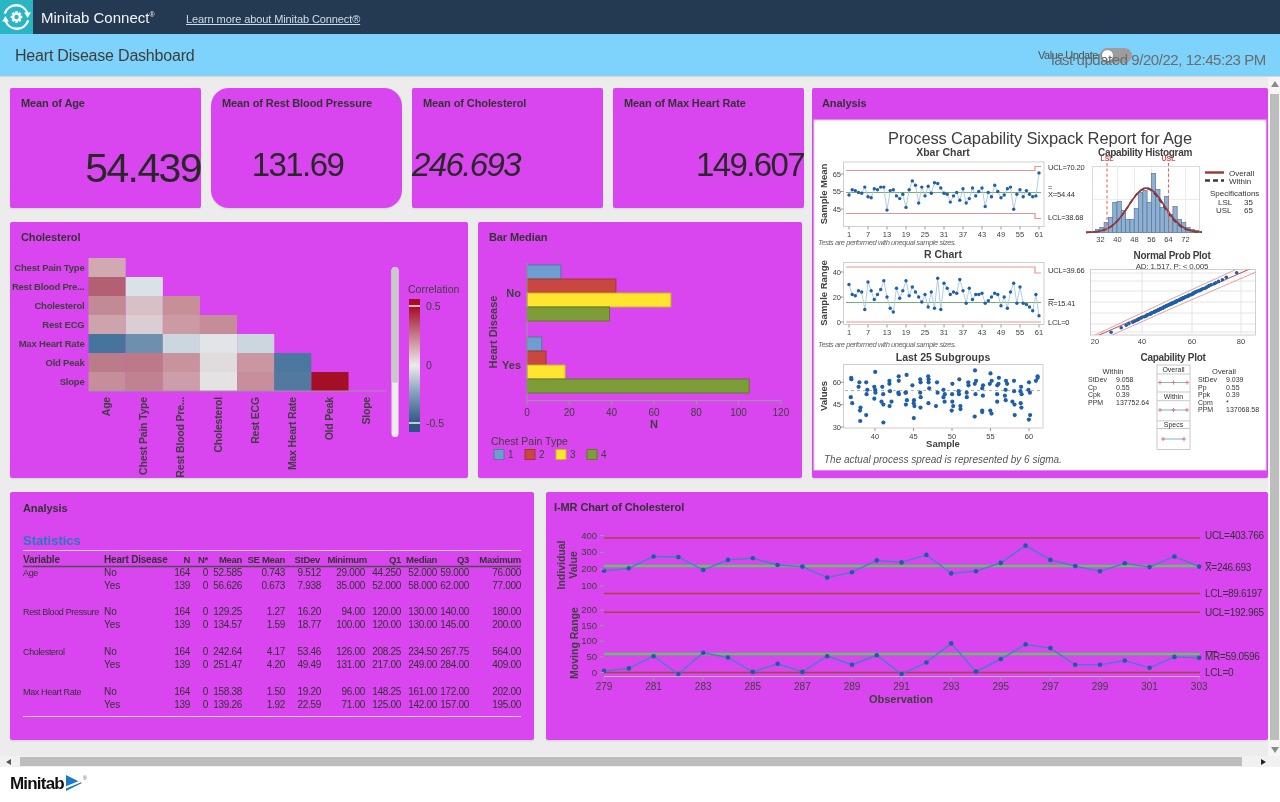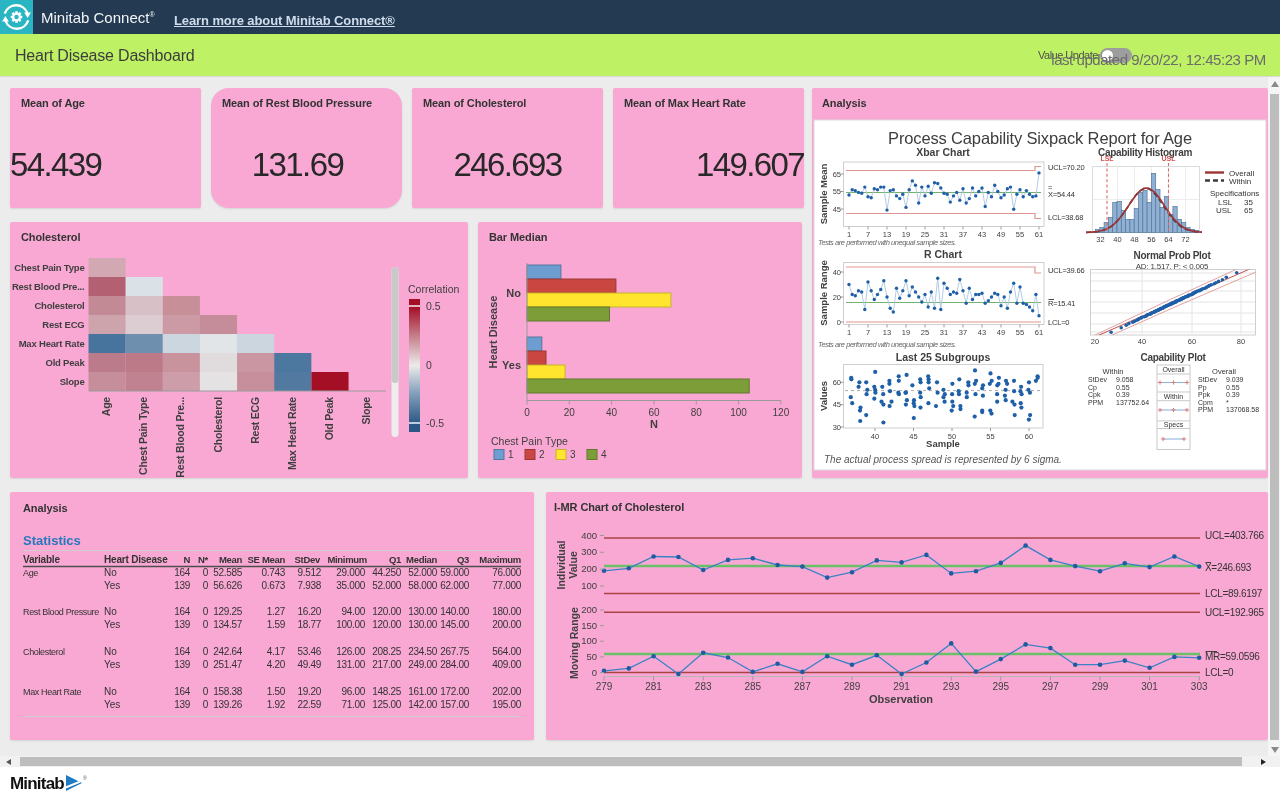--- a/index.html
+++ b/index.html
@@ -1,17 +1,17 @@
 <!DOCTYPE html>
 <html><head><meta charset="utf-8">
 <style>
 html,body{margin:0;padding:0;width:1280px;height:802px;overflow:hidden;background:#fff;
 font-family:"Liberation Sans",sans-serif;-webkit-font-smoothing:antialiased;}
 .abs{position:absolute;}
-.card{position:absolute;background:#f9a8d4;border-radius:2px;box-shadow:0 1px 2px rgba(0,0,0,0.10);}
+.card{position:absolute;background:#d946ef;border-radius:2px;box-shadow:0 1px 2px rgba(0,0,0,0.10);}
 .ctitle{position:absolute;font-size:11px;font-weight:bold;color:#333;letter-spacing:-0.1px;}
 svg text{font-family:"Liberation Sans",sans-serif;}
 </style></head>
 <body>
 <div class="abs" style="left:0;top:0;width:1280px;height:802px;background:#fff;">
 
 <div class="abs" style="left:0;top:0;width:1280px;height:34px;background:#243a52;">
  <div class="abs" style="left:0;top:0;width:33px;height:34px;background:#2ab5c3;">
   <svg width="33" height="34" viewBox="0 0 33 34">
    <g fill="none" stroke="#fff" stroke-width="2.3">
@@ -24,45 +24,45 @@
     <line x1="16.5" y1="11.2" x2="16.5" y2="22.8"></line>
     <line x1="10.7" y1="17" x2="22.3" y2="17"></line>
     <line x1="12.4" y1="12.9" x2="20.6" y2="21.1"></line>
     <line x1="20.6" y1="12.9" x2="12.4" y2="21.1"></line>
    </g>
    <circle cx="16.5" cy="17" r="4.4" fill="#fff"></circle>
    <circle cx="16.5" cy="17" r="2.2" fill="#2ab5c3"></circle>
   </svg>
  </div>
  <div class="abs" style="left:41px;top:9px;font-size:15px;color:#f2f5f8;font-weight:400;">Minitab Connect<span style="font-size:7px;vertical-align:6px;">®</span></div>
- <div class="abs" style="left:174px;top:13px;font-size:13px;font-weight:bold;color:#cfdcec;letter-spacing:-0.1px;text-decoration:underline;">Learn more about Minitab Connect®</div>
+ <div class="abs" style="left:186px;top:13px;font-size:11px;font-weight:normal;color:#cfdcec;letter-spacing:-0.1px;text-decoration:underline;">Learn more about Minitab Connect®</div>
 </div>
 
-<div class="abs" style="left:0;top:34px;width:1280px;height:42px;background:#bef264;border-bottom:1px solid #d8d8d8;">
+<div class="abs" style="left:0;top:34px;width:1280px;height:42px;background:#7dd3fc;border-bottom:1px solid #d8d8d8;">
  <div class="abs" style="left:15px;top:13px;font-size:16px;color:#3d3d3d;letter-spacing:-0.2px;">Heart Disease Dashboard</div>
  <div class="abs" style="left:1038px;top:15px;font-size:11px;color:#4f4f4f;letter-spacing:-0.5px;">Value Update</div>
  <div class="abs" style="left:1100px;top:14px;width:32px;height:15px;background:#9d9d9d;border-radius:8px;">
    <div class="abs" style="left:2px;top:2px;width:11px;height:11px;background:#fff;border-radius:50%;box-shadow:0 1px 2px rgba(0,0,0,0.3);"></div>
  </div>
  <div class="abs" style="left:1041px;top:17px;width:235px;font-size:15px;color:#6b6b6b;letter-spacing:-0.45px;text-align:center;white-space:nowrap;">last updated 9/20/22, 12:45:23 PM</div>
 </div>
 
 <div class="abs" style="left:0;top:77px;width:1280px;height:690px;background:#ececec;"></div>
 
 <div class="card" style="left:10px;top:88px;width:191px;height:120px;">
  <div class="ctitle" style="left:11px;top:9px;">Mean of Age</div>
- <div class="abs" style="left:0;top:60px;width:191px;text-align:left;font-size:33px;line-height:1;letter-spacing:-1.6px;color:#282828;">54.439</div>
+ <div class="abs" style="left:0;top:60px;width:191px;text-align:right;font-size:41px;line-height:1;letter-spacing:-1.6px;color:#282828;">54.439</div>
 </div>
 <div class="card" style="left:211px;top:88px;width:191px;height:120px;border-radius:18px;">
  <div class="ctitle" style="left:11px;top:9px;">Mean of Rest Blood Pressure</div>
  <div class="abs" style="left:0;top:60px;width:173px;text-align:center;font-size:33px;line-height:1;letter-spacing:-1.6px;color:#282828;">131.69</div>
 </div>
 <div class="card" style="left:412px;top:88px;width:191px;height:120px;">
  <div class="ctitle" style="left:11px;top:9px;">Mean of Cholesterol</div>
- <div class="abs" style="left:0;top:60px;width:191px;text-align:center;font-size:33px;line-height:1;letter-spacing:-1.6px;color:#282828;">246.693</div>
+ <div class="abs" style="left:0;top:60px;width:191px;font-size:33px;line-height:1;letter-spacing:-1.6px;color:#282828;font-style:italic;">246.693</div>
 </div>
 <div class="card" style="left:613px;top:88px;width:191px;height:120px;">
  <div class="ctitle" style="left:11px;top:9px;">Mean of Max Heart Rate</div>
  <div class="abs" style="left:0;top:60px;width:191px;text-align:right;font-size:33px;line-height:1;letter-spacing:-1.6px;color:#282828;">149.607</div>
 </div>
 <div class="card" style="left:10px;top:222px;width:458px;height:256px;">
  <div class="ctitle" style="left:11px;top:9px;">Cholesterol</div>
  <svg class="abs" style="left:0;top:0;" width="458" height="256" viewBox="0 0 458 256">
         <rect x="78.5" y="36.0" width="37.15" height="19.00" fill="#d2a9b2"></rect>
         <rect x="78.5" y="55.0" width="37.15" height="19.00" fill="#b26072"></rect>

